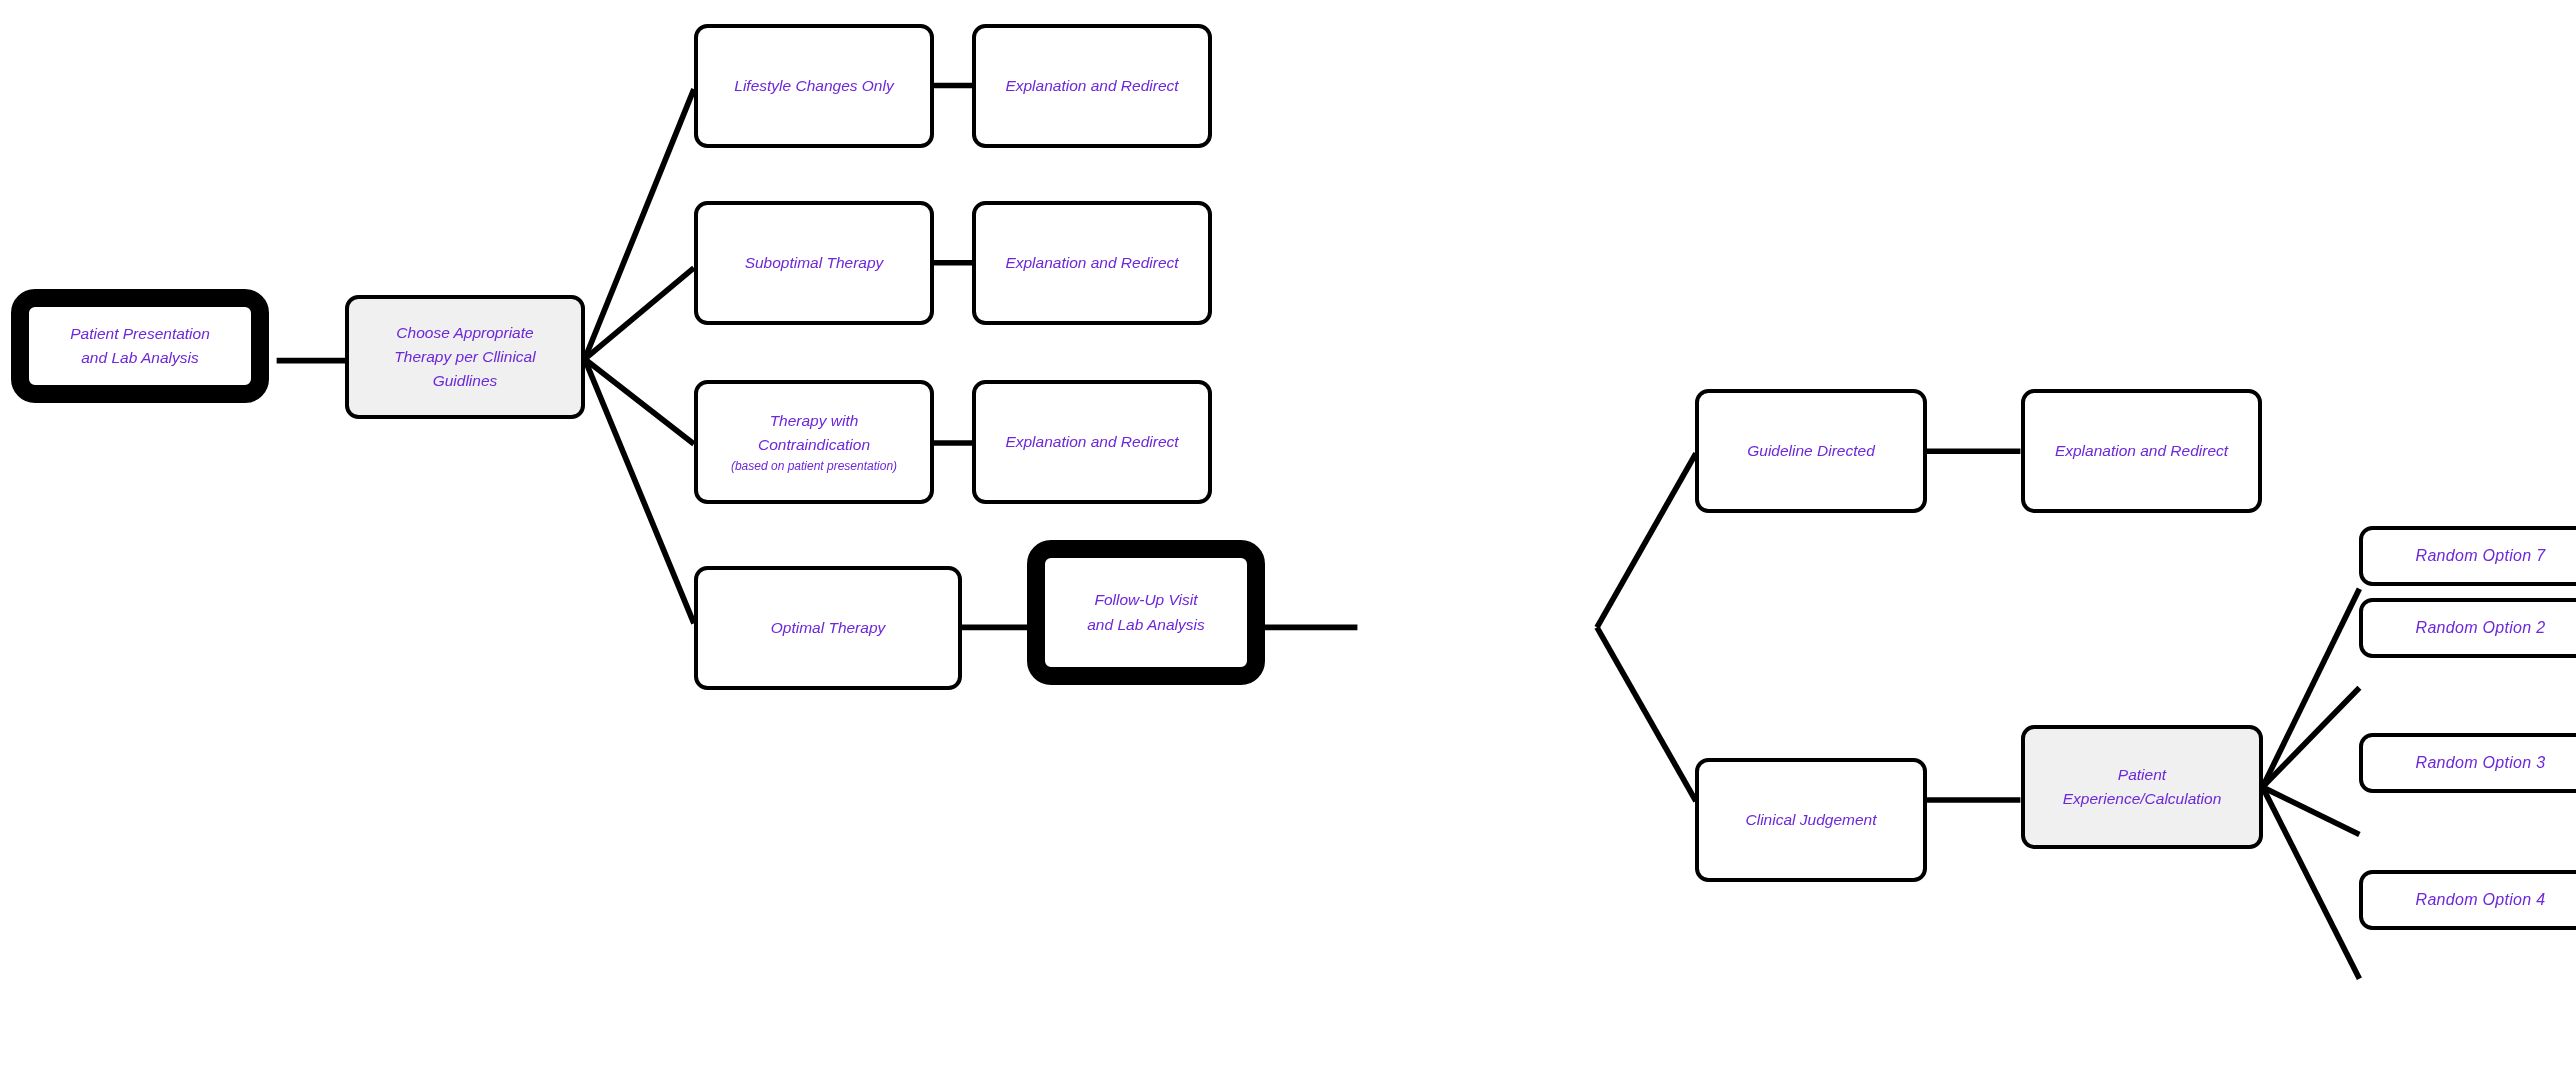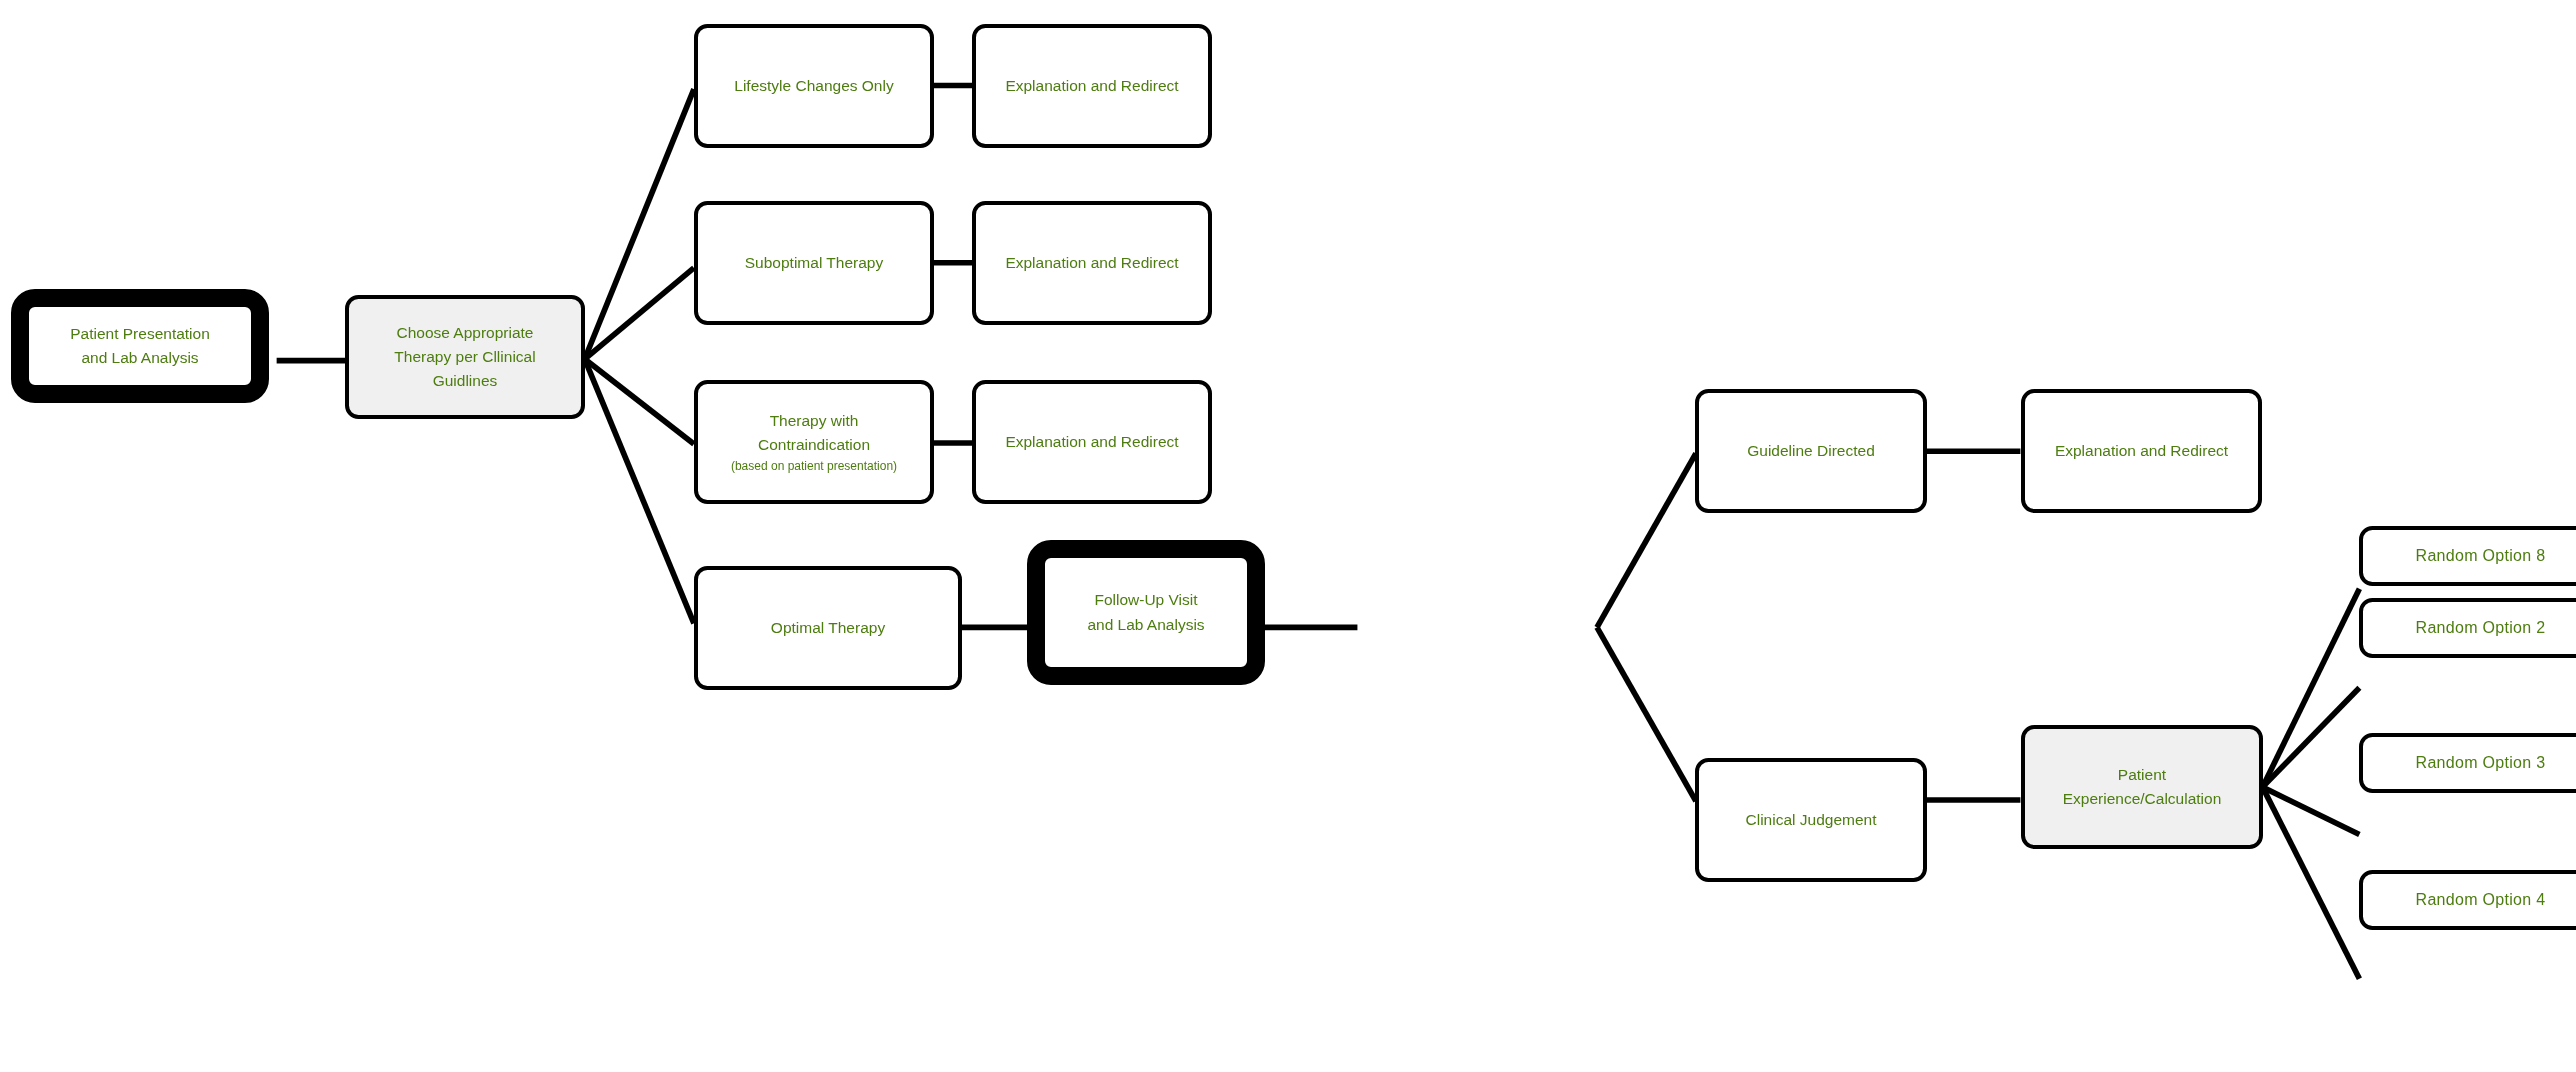--- a/index.html
+++ b/index.html
@@ -30,23 +30,24 @@
     position: absolute;
     box-sizing: border-box;
     display: flex;
     flex-direction: column;
     align-items: center;
     justify-content: center;
     text-align: center;
     background: #ffffff;
     border: 4.6px solid #000000;
     border-radius: 13.4px;
-    color: #4d7c0f;
+    color: #6d28d9;
     line-height: 1.55;
     padding: 2.1px 5.2px;
+    font-style: italic;
   }
   .node.thick {
     border-width: 18.5px;
     border-radius: 24px;
   }
   .node.shaded {
     background: #f0f0f0;
   }
   .node .line {
     display: block;
@@ -161,21 +162,21 @@
   <div class="node fs-30" style="left:1695px; top:738px; width:232px; height:124px;margin-top:20px;">
     <span class="line">Clinical Judgement</span>
   </div>
 
   <div class="node shaded fs-30" style="left:2021px; top:725px; width:242px; height:124px;">
     <span class="line">Patient</span>
     <span class="line">Experience/Calculation</span>
   </div>
 
   <div class="node fs-31 spaced-line" style="left:2359px; top:526px; width:243px; height:60px;">
-    <span class="line">Random Option 8</span>
+    <span class="line">Random Option 7</span>
   </div>
 
   <div class="node fs-31 spaced-line" style="left:2359px; top:598px; width:243px; height:60px;">
     <span class="line">Random Option 2</span>
   </div>
 
   <div class="node fs-31 spaced-line" style="left:2359px; top:733px; width:243px; height:60px;">
     <span class="line">Random Option 3</span>
   </div>
 

